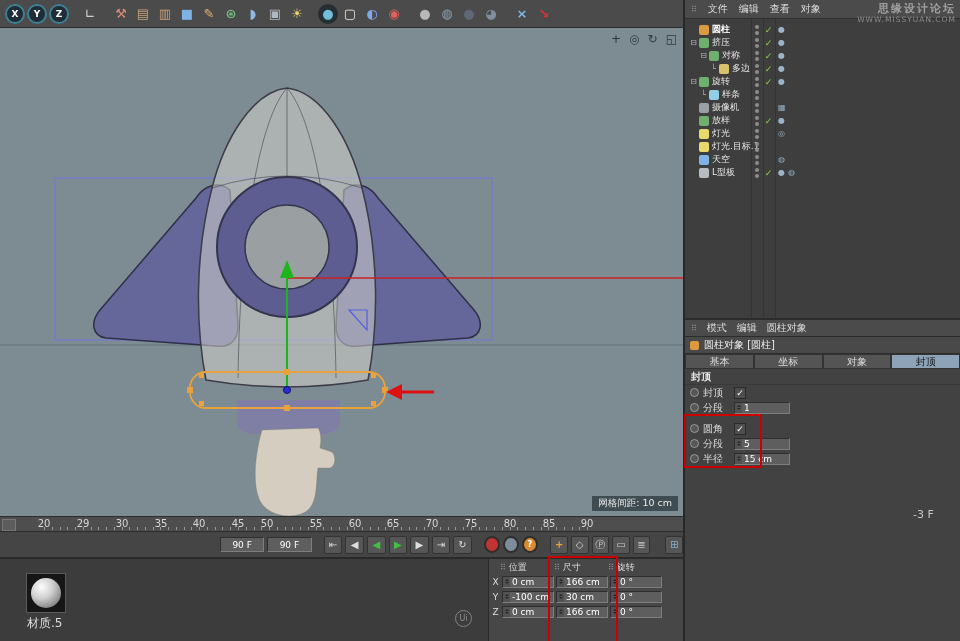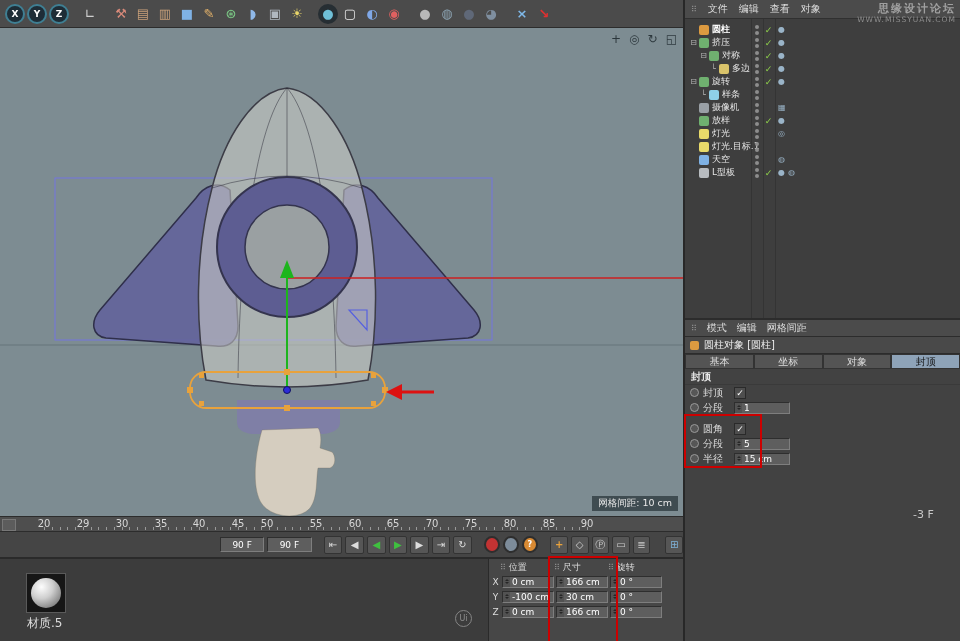--- a/index.html
+++ b/index.html
@@ -482,21 +482,21 @@
             <span class="chk">✓</span>
             <span class="tagz">●◍</span>
           </span>
       </div>
     </div>
 
     <div class="ammenu">
       <span class="grip">⠿</span>
       <span>模式</span>
       <span>编辑</span>
-      <span>网格间距</span>
+      <span>圆柱对象</span>
     </div>
     <div class="amtitle">
       <span class="mini"></span>
       <span>圆柱对象 [圆柱]</span>
     </div>
     <div class="amtabs">
       <span class="amtab">基本</span>
       <span class="amtab">坐标</span>
       <span class="amtab">对象</span>
       <span class="amtab active">封顶</span>

